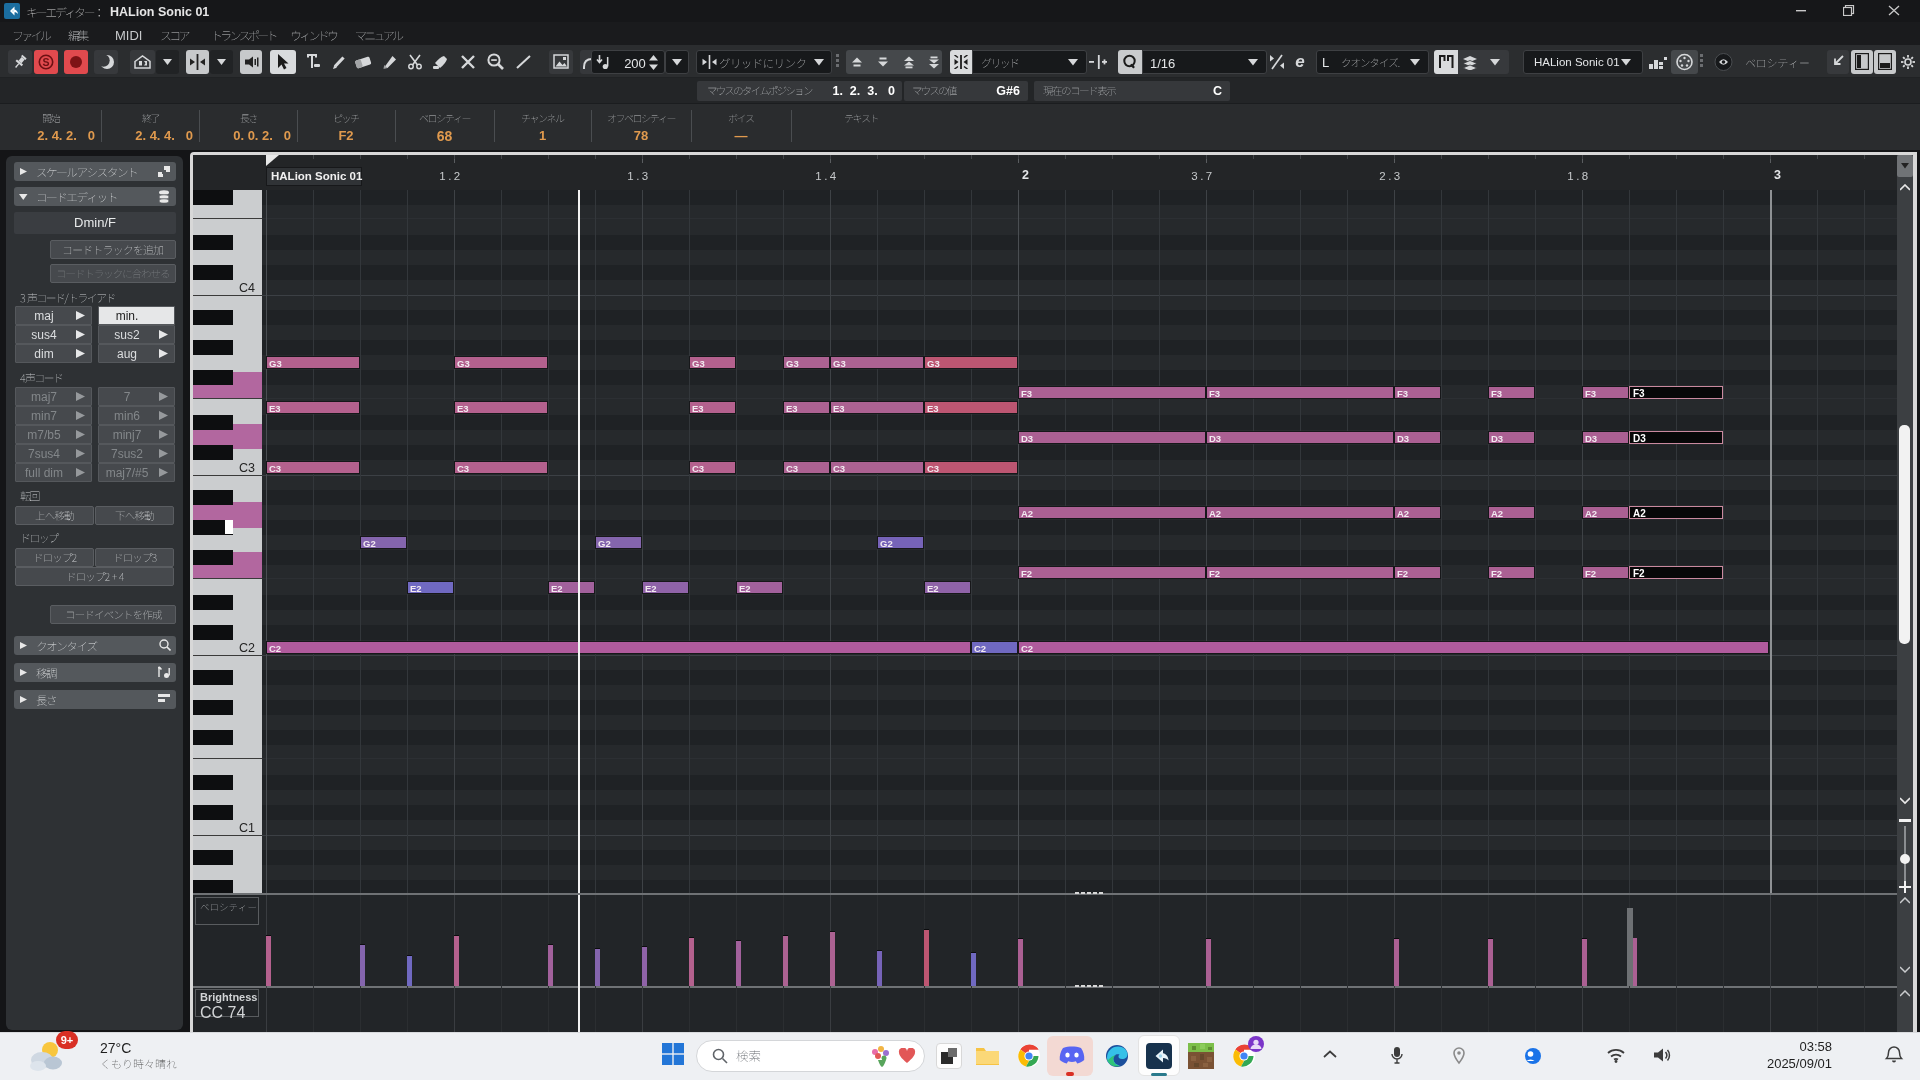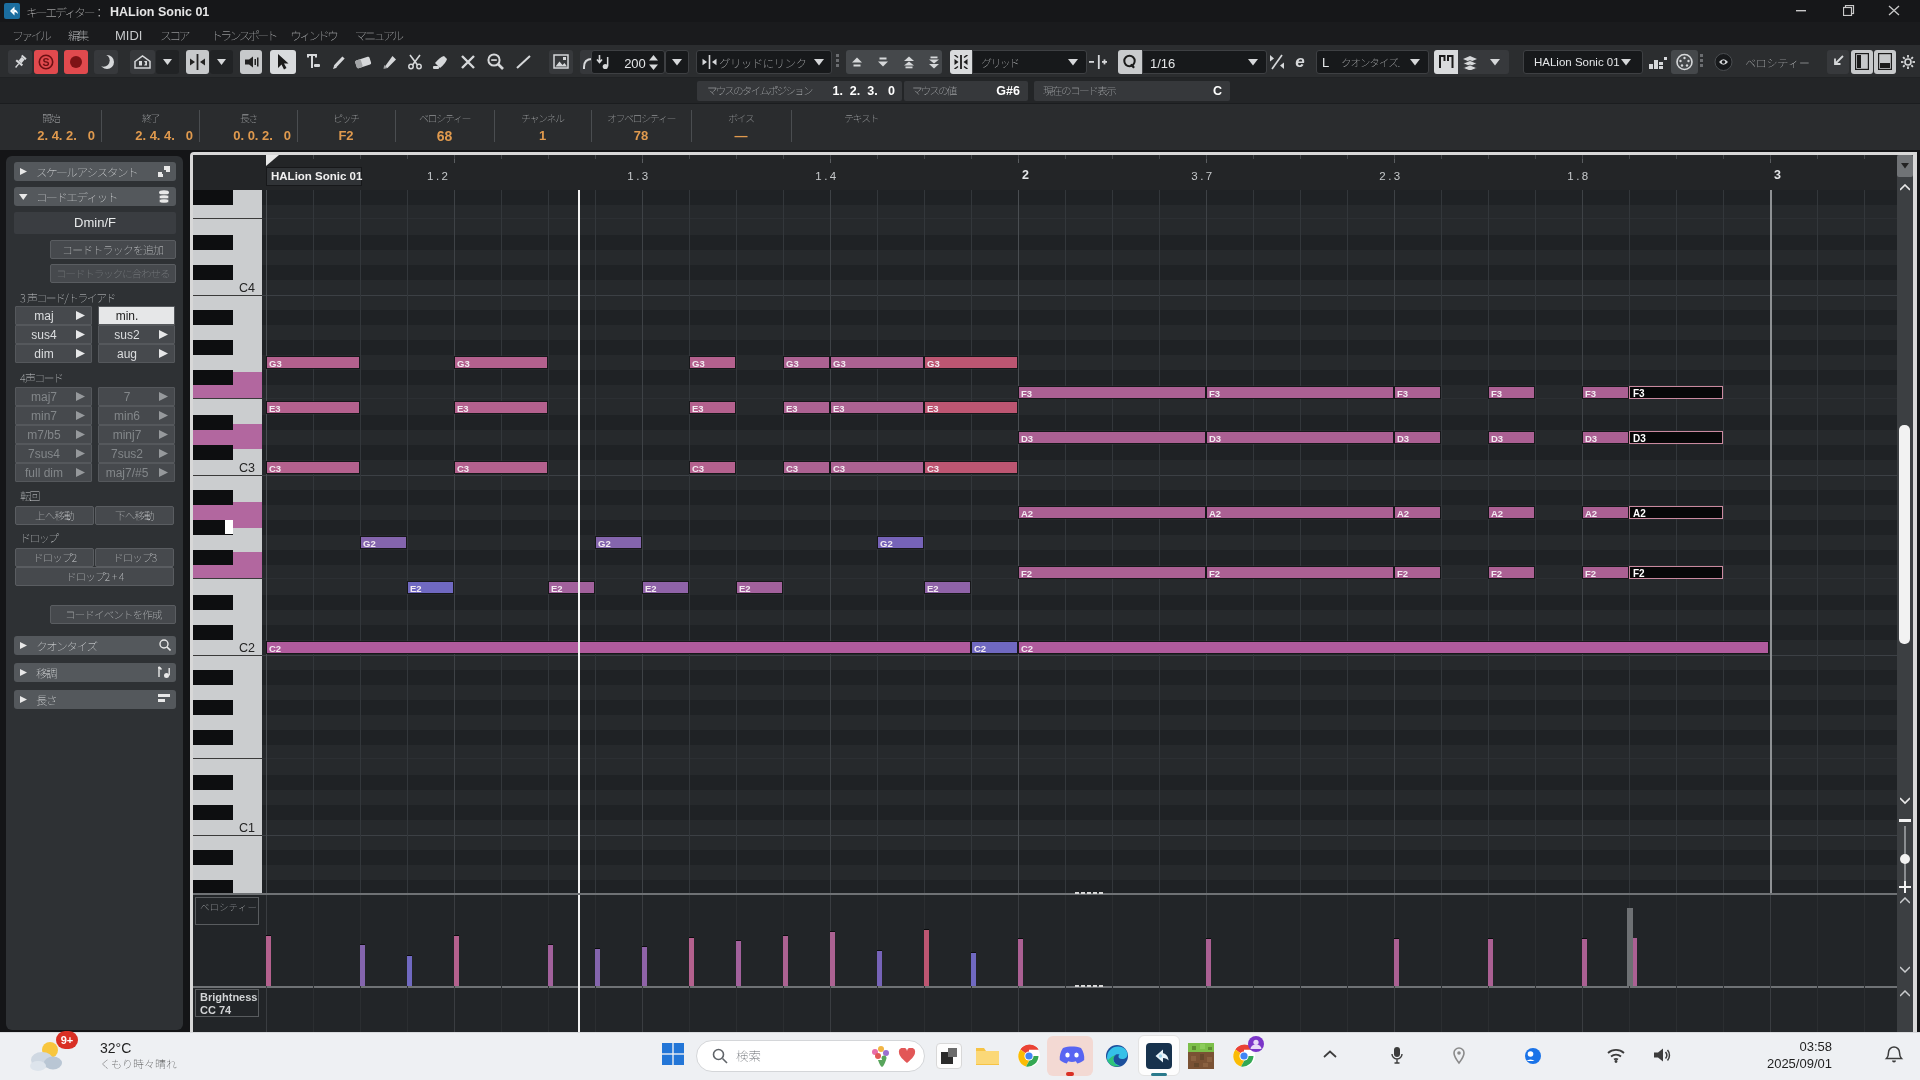--- a/index.html
+++ b/index.html
@@ -729,21 +729,21 @@
     <rect x="1295" y="0" width="1" height="4" fill="#44474a"></rect>
     <rect x="1342" y="0" width="1" height="4" fill="#44474a"></rect>
     <rect x="1389" y="0" width="1" height="4" fill="#44474a"></rect>
     <rect x="1436" y="0" width="1" height="4" fill="#44474a"></rect>
     <rect x="1483" y="0" width="1" height="4" fill="#44474a"></rect>
     <rect x="1530" y="0" width="1" height="4" fill="#44474a"></rect>
     <rect x="1577" y="0" width="1" height="4" fill="#44474a"></rect>
     <rect x="1624" y="0" width="1" height="4" fill="#44474a"></rect>
     <rect x="1671" y="0" width="1" height="4" fill="#44474a"></rect>
   </svg>
-<div style="position:absolute;left:427px;top:170px;width:48px;height:13px;font-size:11.5px;color:#c6c9cb;text-align:left;letter-spacing:2.5px">1.2</div>
+<div style="position:absolute;left:427px;top:170px;width:48px;height:13px;font-size:11.5px;color:#c6c9cb;text-align:center;letter-spacing:2.5px">1.2</div>
 <div style="position:absolute;left:615px;top:170px;width:48px;height:13px;font-size:11.5px;color:#c6c9cb;text-align:center;letter-spacing:2.5px">1.3</div>
 <div style="position:absolute;left:803px;top:170px;width:48px;height:13px;font-size:11.5px;color:#c6c9cb;text-align:center;letter-spacing:2.5px">1.4</div>
 <div style="position:absolute;left:1179px;top:170px;width:48px;height:13px;font-size:11.5px;color:#c6c9cb;text-align:center;letter-spacing:2.5px">3.7</div>
 <div style="position:absolute;left:1367px;top:170px;width:48px;height:13px;font-size:11.5px;color:#c6c9cb;text-align:center;letter-spacing:2.5px">2.3</div>
 <div style="position:absolute;left:1555px;top:170px;width:48px;height:13px;font-size:11.5px;color:#c6c9cb;text-align:center;letter-spacing:2.5px">1.8</div>
 <div style="position:absolute;left:1022px;top:168px;width:30px;height:14px;font-size:12.5px;font-weight:bold;color:#e4e6e8">2</div>
 <div style="position:absolute;left:1774px;top:168px;width:30px;height:14px;font-size:12.5px;font-weight:bold;color:#e4e6e8">3</div>
 <svg style="position:absolute;left:266px;top:155px;" width="14" height="12" viewBox="0 0 14 12">
     <path d="M0 0 h13 L0 11z" fill="#e8e8e8"></path>
   </svg>
@@ -1044,21 +1044,21 @@
   </div>
 <div style="position:absolute;left:578px;top:895px;width:2px;height:137px;background:#f2f2f2"></div>
 <div style="position:absolute;left:195px;top:897px;width:64px;height:28px;border:1px solid #595c5f"></div>
 <div style="position:absolute;left:200px;top:901px;width:61px;height:13px">
     <svg style="position:absolute;left:0;top:0;overflow:visible" width="57.0" height="13.3">
       <path transform="translate(0,9.69) scale(0.009500,-0.009500)" d="M673 663Q684 648 702 620Q720 592 738 562Q756 531 768 506L740 492Q730 513 714 542Q697 572 679 602Q661 631 646 650ZM796 710Q808 695 826 668Q844 640 863 609Q882 578 894 554L866 540Q856 561 839 590Q822 620 804 649Q785 678 770 697ZM71 242Q88 256 101 269Q114 282 130 298Q149 317 174 348Q200 378 228 413Q257 448 284 482Q312 515 333 540Q368 581 399 586Q430 592 474 550Q501 525 538 486Q576 448 614 408Q652 369 680 339Q714 304 756 259Q797 214 840 167Q884 120 922 78L895 51Q858 96 816 143Q774 190 734 235Q693 280 658 318Q637 341 610 370Q582 399 554 428Q525 458 500 484Q474 510 456 527Q422 559 403 556Q384 553 354 518Q333 493 306 460Q279 428 250 393Q222 358 196 327Q170 296 151 275Q138 260 124 242Q110 225 100 214Z M1166 661Q1195 660 1210 660Q1224 659 1239 659Q1246 659 1276 659Q1307 659 1352 659Q1398 659 1451 659Q1504 659 1556 659Q1609 659 1654 659Q1698 659 1727 659Q1756 659 1762 659Q1776 659 1798 660Q1821 660 1839 661Q1838 647 1838 632Q1837 617 1837 603Q1837 596 1837 566Q1837 537 1837 494Q1837 450 1837 399Q1837 348 1837 298Q1837 248 1837 206Q1837 164 1837 137Q1837 110 1837 107Q1837 98 1837 84Q1837 69 1838 53Q1838 37 1838 24Q1839 11 1839 4H1805Q1806 13 1806 27Q1806 41 1806 58Q1806 74 1806 88Q1806 91 1806 122Q1806 153 1806 202Q1806 250 1806 308Q1806 365 1806 422Q1806 478 1806 525Q1806 572 1806 600Q1806 629 1806 629H1197Q1197 629 1197 601Q1197 573 1197 526Q1197 479 1197 423Q1197 367 1197 310Q1197 253 1197 204Q1197 156 1197 124Q1197 93 1197 88Q1197 81 1197 70Q1197 59 1198 47Q1198 35 1198 24Q1199 12 1199 4H1165Q1165 12 1166 26Q1166 39 1166 54Q1167 70 1167 84Q1167 98 1167 106Q1167 111 1167 139Q1167 167 1167 210Q1167 254 1167 305Q1167 356 1167 406Q1167 457 1167 500Q1167 543 1167 571Q1167 599 1167 603Q1167 616 1167 631Q1167 646 1166 661ZM1822 93V64H1186V93Z M2293 745Q2313 734 2342 714Q2371 695 2402 674Q2434 652 2460 634Q2487 615 2500 605L2480 579Q2465 592 2439 611Q2413 630 2382 651Q2352 672 2324 690Q2295 709 2276 720ZM2178 25Q2232 35 2290 52Q2349 70 2406 94Q2462 118 2509 145Q2590 193 2658 250Q2726 306 2781 370Q2836 434 2877 503L2897 474Q2836 377 2739 283Q2642 189 2525 119Q2475 89 2417 65Q2359 41 2302 23Q2245 5 2196 -6ZM2146 523Q2165 513 2195 495Q2225 477 2257 458Q2289 438 2316 421Q2343 404 2356 394L2338 366Q2322 378 2296 396Q2269 414 2238 434Q2207 453 2178 470Q2149 487 2129 497Z M3228 713Q3247 712 3263 710Q3279 709 3302 709Q3318 709 3359 709Q3400 709 3453 709Q3506 709 3559 709Q3612 709 3653 709Q3694 709 3710 709Q3727 709 3749 710Q3771 711 3789 713V676Q3770 678 3748 678Q3727 679 3710 679Q3694 679 3654 679Q3613 679 3560 679Q3507 679 3454 679Q3401 679 3360 679Q3319 679 3304 679Q3280 679 3262 678Q3244 678 3228 676ZM3106 466Q3125 465 3143 464Q3161 463 3184 463Q3195 463 3234 463Q3272 463 3328 463Q3384 463 3448 463Q3513 463 3578 463Q3642 463 3698 463Q3753 463 3790 463Q3828 463 3838 463Q3854 463 3870 464Q3887 465 3903 466V431Q3889 432 3872 432Q3854 433 3838 433Q3828 433 3790 433Q3753 433 3698 433Q3642 433 3578 433Q3513 433 3448 433Q3384 433 3328 433Q3272 433 3234 433Q3195 433 3184 433Q3161 433 3144 433Q3126 433 3106 431ZM3536 455Q3536 365 3526 285Q3516 205 3481 142Q3462 110 3432 78Q3402 47 3366 19Q3329 -9 3288 -30L3258 -6Q3321 22 3373 64Q3425 106 3454 157Q3492 219 3499 294Q3506 370 3507 455Z M4137 231Q4204 248 4272 276Q4339 303 4398 334Q4458 364 4500 390Q4546 418 4588 452Q4630 485 4666 519Q4701 553 4726 584L4751 561Q4724 531 4686 496Q4649 461 4604 426Q4559 391 4509 360Q4480 342 4442 322Q4405 302 4360 280Q4316 259 4264 238Q4212 218 4155 200ZM4493 378 4523 393V-1Q4523 -13 4524 -26Q4524 -40 4524 -50Q4525 -61 4526 -67H4490Q4491 -61 4492 -50Q4492 -40 4492 -26Q4493 -13 4493 -1Z M5112 403Q5124 402 5140 401Q5156 400 5178 400Q5200 399 5230 399Q5236 399 5266 399Q5297 399 5343 399Q5389 399 5444 399Q5498 399 5554 399Q5609 399 5658 399Q5707 399 5742 399Q5776 399 5789 399Q5829 399 5852 400Q5874 402 5887 403V365Q5874 366 5850 367Q5825 368 5790 368Q5777 368 5742 368Q5707 368 5658 368Q5610 368 5554 368Q5499 368 5444 368Q5390 368 5344 368Q5298 368 5268 368Q5237 368 5230 368Q5190 368 5160 368Q5131 367 5112 365Z" fill="#c8cbcd"></path>
     </svg>
   </div>
 <div style="position:absolute;left:195px;top:989px;width:64px;height:28px;border:1px solid #595c5f"></div>
 <div style="position:absolute;left:200px;top:991px;width:60px;height:12px;font-size:11px;font-weight:bold;color:#d2d4d6">Brightness</div>
-<div style="position:absolute;left:200px;top:1004px;width:60px;height:12px;font-size:11px;font-weight:bold;color:#d2d4d6">CC 74</div>
+<div style="position:absolute;left:200px;top:1004px;width:60px;height:12px;font-size:16px;font-weight:normal;color:#d2d4d6">CC 74</div>
 <div style="position:absolute;left:262px;top:895px;width:1635px;height:91px;overflow:hidden">
     <div style="position:absolute;left:4px;top:40px;width:5px;height:51px;background:#b4618e;border-top:1.5px solid #0c0c0e"></div>
     <div style="position:absolute;left:98px;top:49px;width:5px;height:42px;background:#8465ad;border-top:1.5px solid #0c0c0e"></div>
     <div style="position:absolute;left:145px;top:60px;width:5px;height:31px;background:#7069c1;border-top:1.5px solid #0c0c0e"></div>
     <div style="position:absolute;left:192px;top:40px;width:5px;height:51px;background:#b4618e;border-top:1.5px solid #0c0c0e"></div>
     <div style="position:absolute;left:286px;top:49px;width:5px;height:42px;background:#a2619c;border-top:1.5px solid #0c0c0e"></div>
     <div style="position:absolute;left:333px;top:53px;width:5px;height:38px;background:#8465ad;border-top:1.5px solid #0c0c0e"></div>
     <div style="position:absolute;left:380px;top:51px;width:5px;height:40px;background:#8f63a8;border-top:1.5px solid #0c0c0e"></div>
     <div style="position:absolute;left:427px;top:42px;width:5px;height:49px;background:#b4618e;border-top:1.5px solid #0c0c0e"></div>
     <div style="position:absolute;left:474px;top:45px;width:5px;height:46px;background:#a2619c;border-top:1.5px solid #0c0c0e"></div>
@@ -1120,21 +1120,21 @@
   </svg>
 <div style="position:absolute;left:1913px;top:152px;width:4px;height:880px;background:#d8d8d8"></div>
 <div style="position:absolute;left:0px;top:1032px;width:1920px;height:48px;background:#eef0f3;border-top:1px solid #d9dbde"></div>
 <svg style="position:absolute;left:28px;top:1038px;" width="38" height="36" viewBox="0 0 38 36">
     <circle cx="22" cy="12" r="8" fill="#f8c63d"></circle>
     <ellipse cx="14" cy="22" rx="11" ry="8" fill="#cfd8e2"></ellipse>
     <ellipse cx="25" cy="25" rx="9" ry="6.5" fill="#b9c6d4"></ellipse>
     <ellipse cx="10" cy="28" rx="8" ry="5" fill="#dde4ec"></ellipse>
   </svg>
 <div style="position:absolute;left:56px;top:1031px;width:22px;height:18px;background:#d93025;border-radius:9px;color:#fff;font-size:11px;font-weight:bold;text-align:center;line-height:18px">9+</div>
-<div style="position:absolute;left:100px;top:1040px;width:60px;height:16px;font-size:14px;color:#1f1f1f">32°C</div>
+<div style="position:absolute;left:100px;top:1040px;width:60px;height:16px;font-size:14px;color:#1f1f1f">27°C</div>
 <div style="position:absolute;left:100px;top:1057px;width:81px;height:15px">
     <svg style="position:absolute;left:0;top:0;overflow:visible" width="77.0" height="15.4">
       <path transform="translate(0,11.22) scale(0.011000,-0.011000)" d="M674 755Q666 748 649 732Q632 716 624 709Q597 684 557 650Q517 615 472 578Q428 542 386 508Q345 475 315 450Q282 421 270 402Q258 382 270 362Q283 343 320 312Q352 286 390 255Q428 224 468 190Q509 155 550 119Q591 83 630 46Q668 10 701 -24L675 -47Q654 -23 625 6Q595 36 553 74Q511 113 464 154Q418 194 374 232Q329 269 293 298Q248 335 236 361Q225 387 242 412Q258 438 298 472Q325 495 366 528Q408 562 454 600Q499 637 540 672Q580 707 605 734Q613 743 625 758Q637 773 642 783Z M1416 771Q1413 758 1412 746Q1410 734 1408 720Q1404 686 1398 641Q1393 596 1386 546Q1380 495 1374 443Q1368 391 1362 342Q1357 293 1354 252Q1351 211 1351 182Q1351 99 1397 48Q1443 -3 1540 -3Q1622 -3 1686 19Q1749 41 1785 84Q1821 128 1821 190Q1821 240 1794 298Q1767 357 1705 404L1741 411Q1794 360 1822 306Q1849 253 1849 188Q1849 115 1809 66Q1769 17 1700 -7Q1631 -31 1542 -31Q1486 -31 1435 -12Q1384 8 1352 54Q1321 100 1321 179Q1321 213 1326 265Q1330 317 1338 378Q1345 440 1353 504Q1361 567 1368 624Q1374 680 1378 721Q1380 738 1380 751Q1380 764 1378 774ZM1132 629Q1173 617 1222 608Q1271 600 1319 596Q1367 591 1405 591Q1462 591 1514 594Q1565 596 1615 603V572Q1563 568 1514 566Q1465 563 1406 563Q1369 563 1320 568Q1271 572 1221 580Q1171 588 1129 598ZM1105 380Q1148 365 1198 356Q1249 346 1300 342Q1350 338 1392 338Q1449 338 1500 340Q1552 342 1608 351V318Q1550 312 1498 310Q1447 308 1393 308Q1329 308 1250 317Q1171 326 1103 348Z M2316 775Q2306 738 2297 691Q2288 644 2282 595Q2275 546 2270 502Q2266 458 2264 426Q2277 474 2304 526Q2332 577 2372 620Q2411 664 2459 692Q2507 719 2560 719Q2623 719 2670 678Q2717 637 2743 563Q2769 489 2769 389Q2769 287 2738 214Q2707 140 2652 90Q2597 41 2523 10Q2449 -20 2363 -35L2344 -7Q2424 5 2495 32Q2566 58 2621 104Q2676 150 2708 220Q2739 290 2739 387Q2739 468 2720 538Q2701 607 2661 649Q2621 691 2557 691Q2508 691 2461 660Q2414 630 2375 582Q2336 533 2310 478Q2285 423 2277 374Q2271 337 2271 306Q2271 275 2277 234L2245 231Q2242 259 2239 297Q2236 335 2236 382Q2236 418 2240 464Q2244 511 2250 558Q2255 606 2261 646Q2267 686 2270 708Q2273 725 2274 740Q2276 755 2278 776Z M3414 698H3904V669H3414ZM3363 502H3959V473H3363ZM3371 331H3945V302H3371ZM3641 831H3671V487H3641ZM3778 488H3808V-19Q3808 -40 3800 -50Q3793 -60 3776 -64Q3759 -68 3722 -68Q3685 -69 3620 -69Q3619 -64 3616 -56Q3612 -47 3607 -40Q3663 -41 3703 -42Q3743 -42 3756 -41Q3769 -40 3774 -36Q3778 -31 3778 -19ZM3453 229 3477 245Q3505 218 3532 186Q3560 153 3583 122Q3606 90 3618 65L3592 46Q3580 72 3558 104Q3535 136 3508 169Q3481 202 3453 229ZM3104 761H3346V130H3104V159H3317V731H3104ZM3104 463H3329V433H3104ZM3088 761H3118V55H3088Z M4362 566H4786V536H4362ZM4330 263 4351 284Q4405 257 4461 224Q4517 190 4569 154Q4621 117 4664 81Q4708 45 4738 12L4715 -11Q4686 21 4643 58Q4600 94 4548 131Q4496 168 4440 202Q4384 236 4330 263ZM4442 780 4475 771Q4442 674 4394 572Q4347 471 4285 378Q4223 285 4148 212Q4145 215 4140 219Q4136 223 4132 226Q4127 230 4123 233Q4179 286 4228 351Q4276 416 4316 488Q4356 560 4388 634Q4420 709 4442 780ZM4774 566H4780L4787 568L4808 556Q4781 484 4740 406Q4700 329 4654 258Q4608 187 4563 134Q4559 139 4551 144Q4543 148 4537 151Q4570 189 4604 238Q4639 288 4671 343Q4703 398 4730 453Q4756 508 4774 557Z M5100 763H5306V137H5100V167H5278V733H5100ZM5102 471H5292V441H5102ZM5085 763H5114V57H5085ZM5391 741H5935V712H5391ZM5417 627H5917V598H5417ZM5362 506H5950V476H5362ZM5647 831H5676V491H5647ZM5447 396H5857V367H5476V-67H5447ZM5845 396H5874V-23Q5874 -40 5870 -49Q5865 -58 5851 -63Q5837 -67 5809 -68Q5781 -68 5735 -68Q5734 -62 5730 -54Q5727 -46 5722 -39Q5763 -40 5792 -40Q5820 -40 5829 -39Q5839 -39 5842 -36Q5845 -32 5845 -24ZM5460 266H5859V236H5460ZM5460 134H5859V105H5460Z M6973 100Q6928 52 6882 30Q6835 8 6794 8Q6751 8 6724 33Q6697 58 6697 109Q6697 152 6703 204Q6709 257 6716 312Q6724 368 6730 418Q6736 469 6736 508Q6736 558 6712 579Q6687 600 6643 600Q6608 600 6565 582Q6522 565 6476 534Q6430 503 6385 462Q6340 421 6299 374L6303 418Q6322 439 6352 466Q6381 494 6418 522Q6454 551 6494 575Q6533 599 6572 614Q6611 628 6645 628Q6685 628 6712 614Q6739 601 6753 574Q6767 547 6767 508Q6767 472 6760 420Q6754 369 6746 312Q6738 256 6732 204Q6725 152 6725 115Q6725 84 6740 60Q6756 37 6791 37Q6835 37 6878 61Q6921 85 6964 131ZM6320 580Q6313 579 6288 576Q6264 572 6231 568Q6198 563 6162 558Q6127 553 6096 548L6092 584Q6104 583 6115 584Q6126 584 6136 585Q6153 586 6181 589Q6209 592 6241 596Q6273 599 6302 604Q6331 609 6349 615L6367 598Q6358 584 6348 568Q6338 551 6328 534Q6318 517 6310 502L6307 417Q6289 387 6263 348Q6237 310 6208 268Q6178 225 6148 182Q6117 139 6090 101L6067 128Q6085 151 6112 187Q6139 223 6169 264Q6199 306 6228 346Q6256 387 6277 419Q6298 451 6306 467L6312 544ZM6313 718Q6313 731 6312 747Q6312 763 6310 777L6352 775Q6349 760 6344 718Q6339 675 6334 616Q6329 556 6324 490Q6320 423 6317 358Q6314 294 6314 242Q6314 192 6314 158Q6314 124 6314 93Q6315 62 6316 19Q6317 6 6318 -4Q6318 -15 6319 -26H6283Q6285 -15 6286 -4Q6286 6 6286 18Q6286 66 6286 98Q6286 131 6286 163Q6286 195 6286 242Q6286 264 6288 305Q6290 346 6293 396Q6296 447 6300 500Q6303 552 6306 598Q6309 645 6311 677Q6313 709 6313 718Z" fill="#3c3c3c"></path>
     </svg>
   </div>
 <svg style="position:absolute;left:662px;top:1043px;" width="22" height="22" viewBox="0 0 22 22">
     <rect x="0" y="0" width="10.3" height="10.3" fill="#2376d7"></rect>
     <rect x="11.7" y="0" width="10.3" height="10.3" fill="#2376d7"></rect>
     <rect x="0" y="11.7" width="10.3" height="10.3" fill="#2376d7"></rect>
     <rect x="11.7" y="11.7" width="10.3" height="10.3" fill="#2376d7"></rect>

